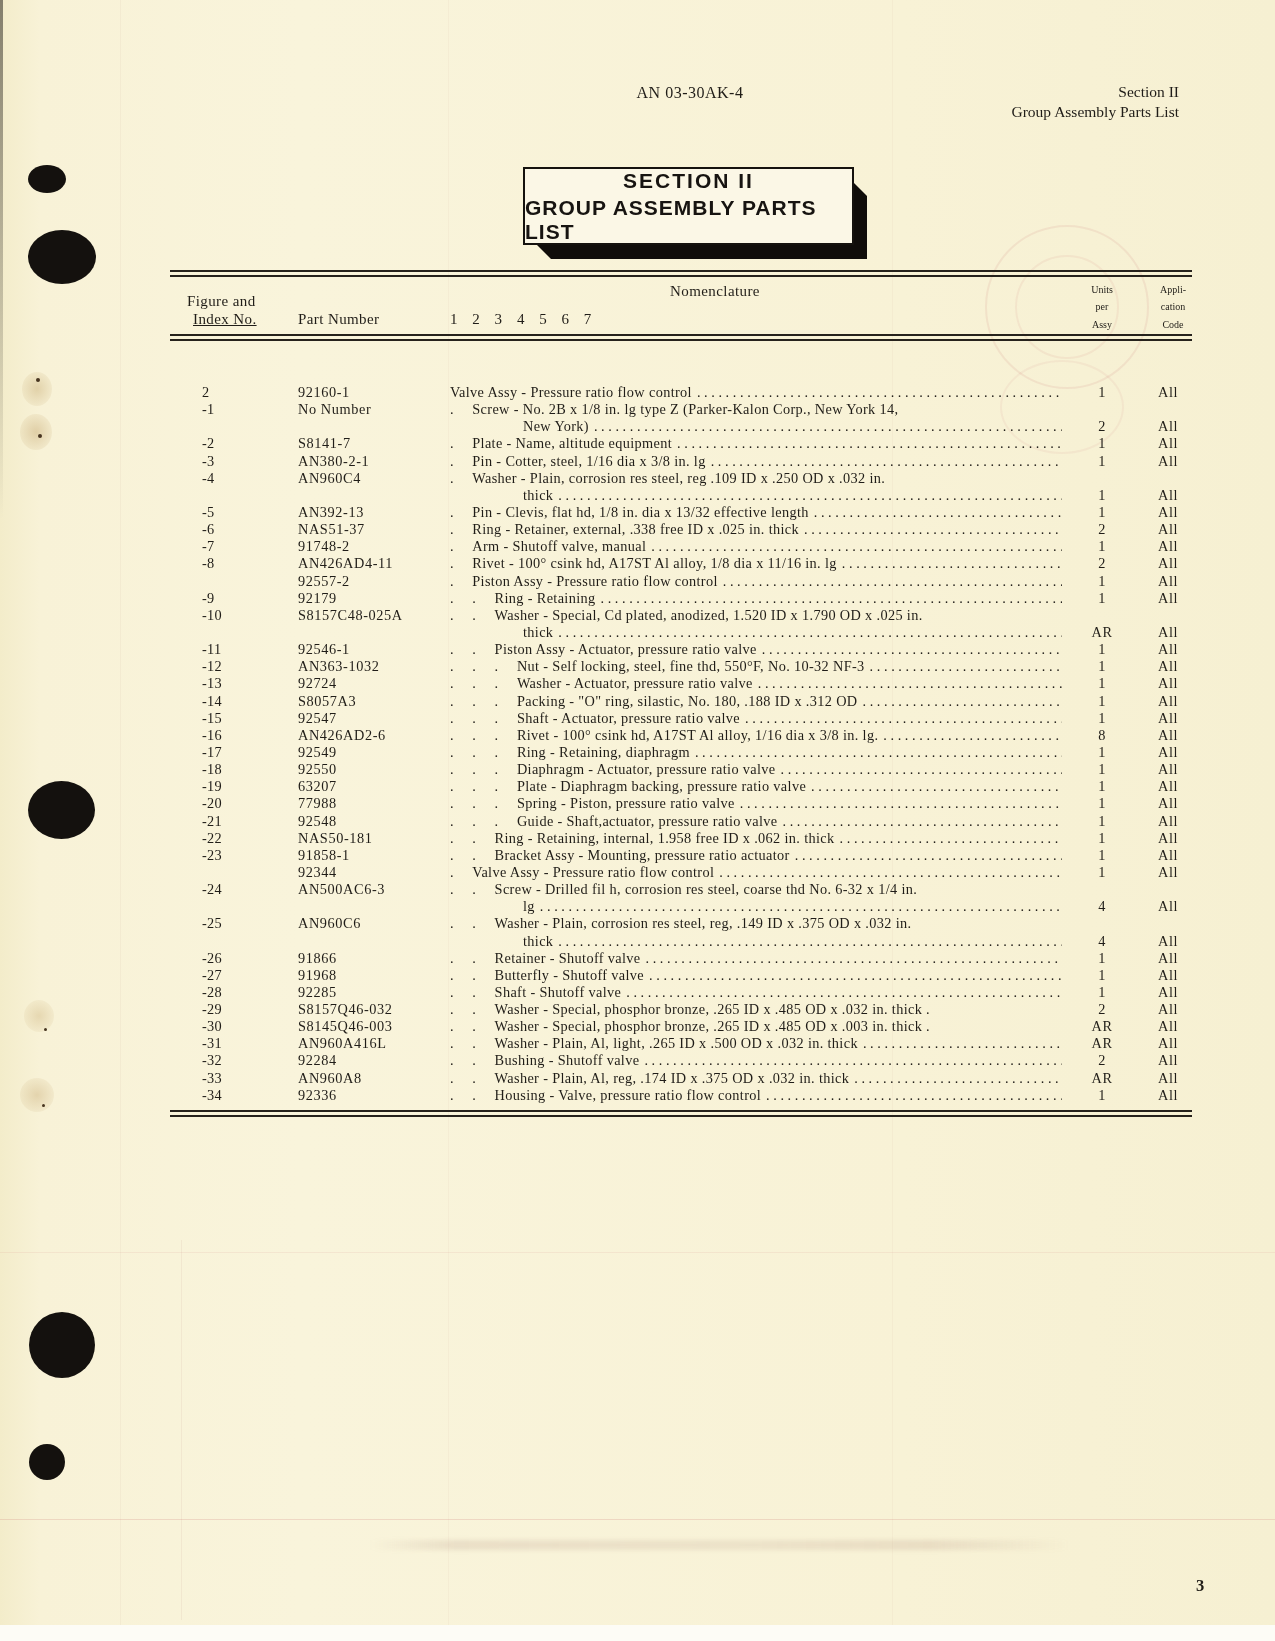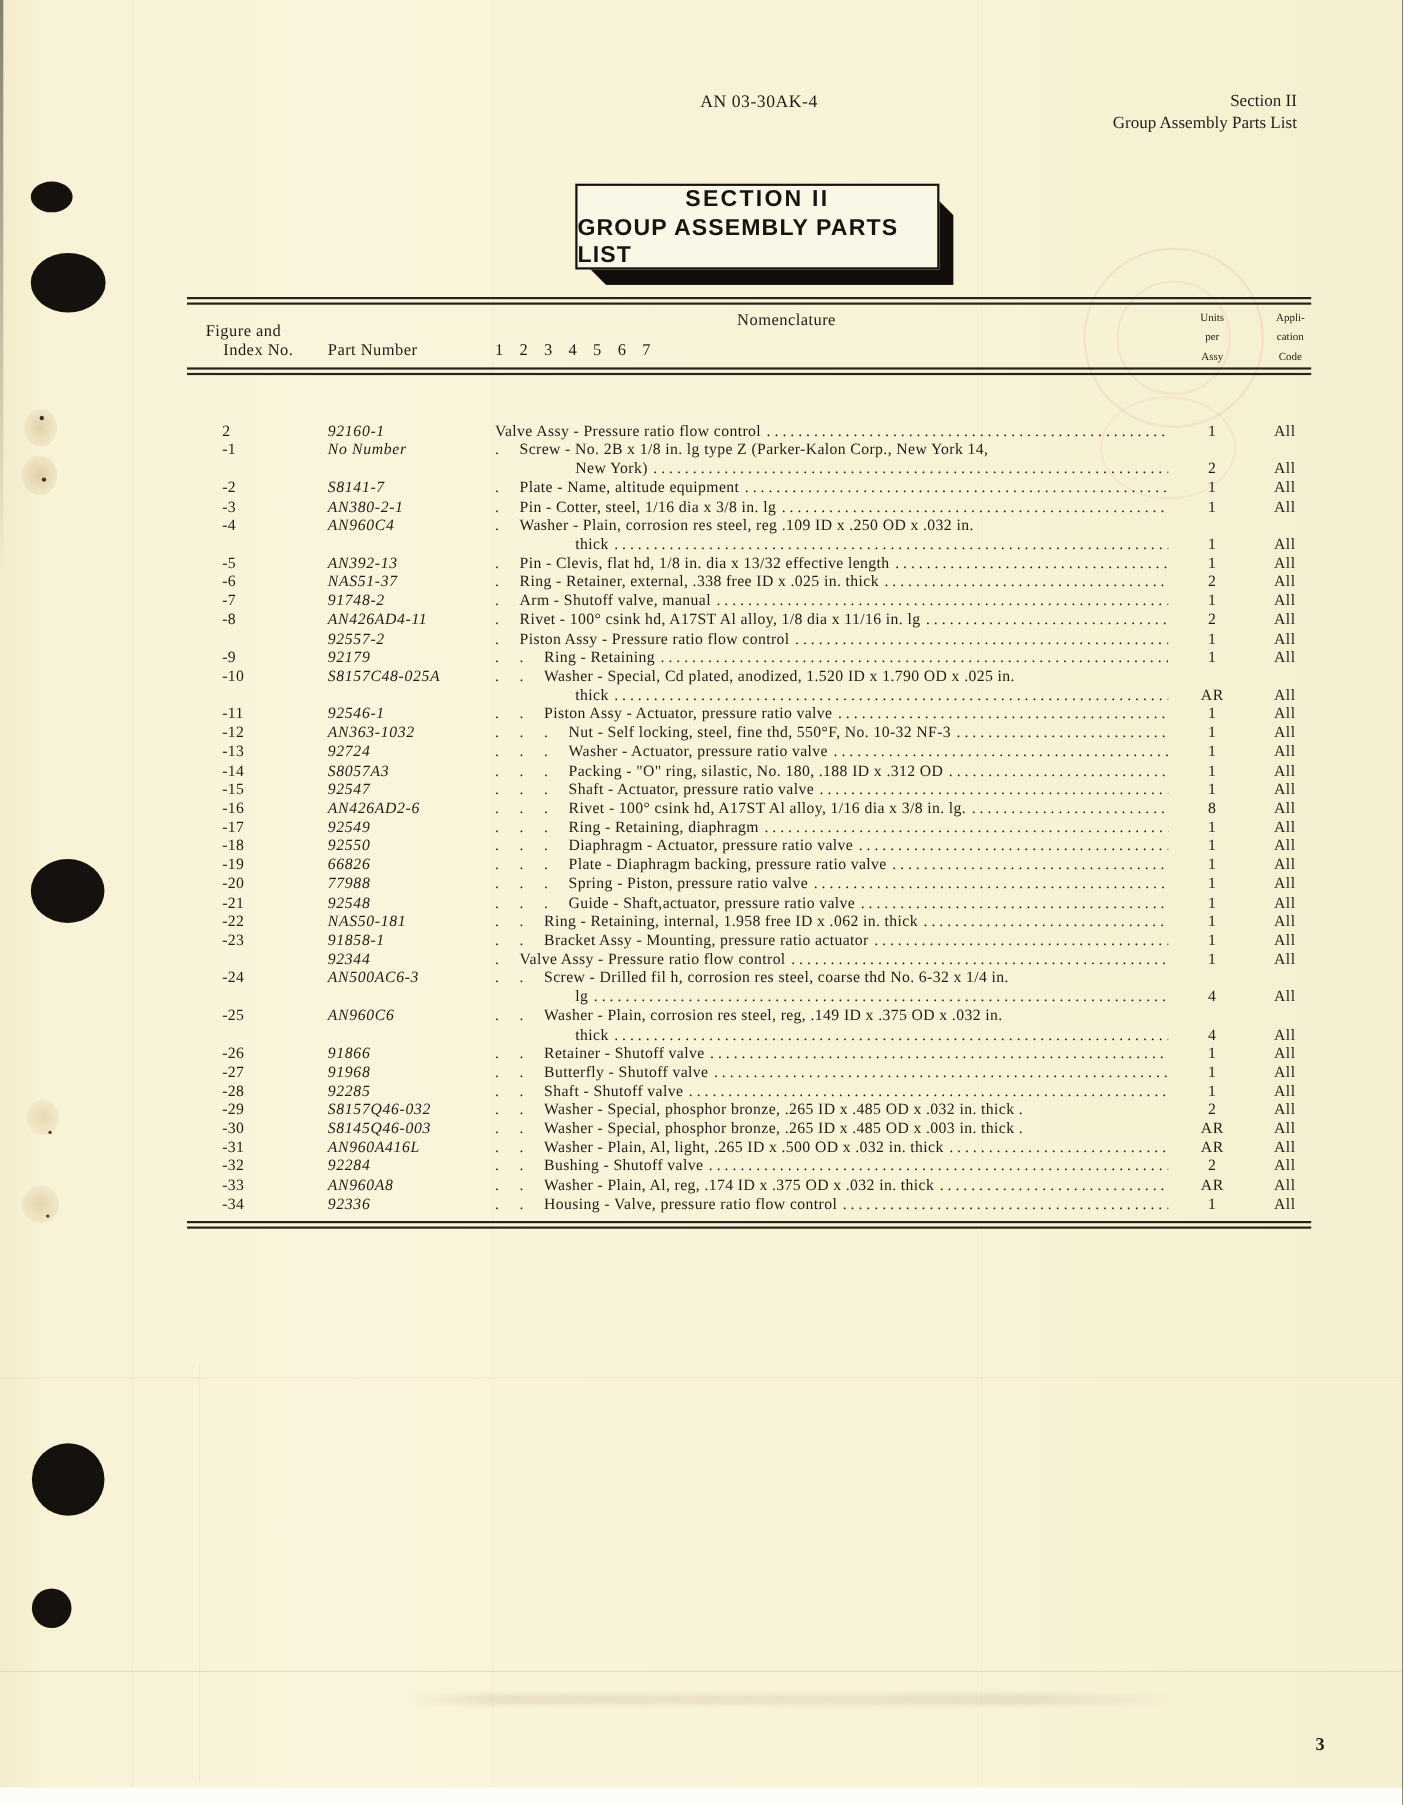--- a/index.html
+++ b/index.html
@@ -46,21 +46,21 @@
   .table-wrap{position:absolute;left:170px;top:0;width:1022px;height:1641px;}
   .dbl-rule{position:absolute;left:0;width:100%;height:3px;border-top:2px solid #26221c;border-bottom:2px solid #26221c;background:transparent;}
   .th{position:absolute;font-size:15px;letter-spacing:0.4px;white-space:nowrap;}
   .th-stack{position:absolute;font-size:10px;line-height:17.3px;text-align:center;white-space:nowrap;}
   .scale i{display:inline-block;width:22.3px;font-style:normal;font-size:15px;}
   .subtitle{position:absolute;left:278px;top:349px;width:565px;text-align:center;font-size:15px;letter-spacing:0.9px;white-space:nowrap;}
 
   #rows{position:absolute;left:0;top:384px;width:1022px;}
   .row{position:relative;height:17.15px;font-size:14.3px;letter-spacing:0.35px;}
   .c-idx{position:absolute;left:32px;top:0;white-space:nowrap;}
-  .c-part{position:absolute;left:128px;top:0;white-space:nowrap;letter-spacing:0.6px;font-style:italic;}
+  .c-part{position:absolute;left:128px;top:0;white-space:nowrap;letter-spacing:0.6px;}
   .c-nom{position:absolute;left:280px;top:0;width:612px;display:flex;white-space:nowrap;overflow:visible;font-family:Liberation Serif, serif;}
   .c-nom .pfx i{display:inline-block;width:22.3px;font-style:normal;}
   .c-nom.cont{padding-left:73px;width:539px;}
   .leader{flex:1 1 auto;overflow:hidden;white-space:nowrap;letter-spacing:3.6px;margin-left:5px;min-width:0;}
   .c-units{position:absolute;left:901px;top:0;width:62px;text-align:center;letter-spacing:0.5px;}
   .c-code{position:absolute;left:962px;top:0;width:72px;text-align:center;letter-spacing:0.5px;}
 
   .page-number{position:absolute;left:1196px;top:1576px;font-size:16.5px;font-weight:bold;}
 </style>
 </head>
@@ -107,21 +107,21 @@
   <div class="section-shadow"></div>
   <div class="section-box">
     <div class="l1">SECTION II</div>
     <div class="l2">GROUP ASSEMBLY PARTS LIST</div>
   </div>
 
   <div class="table-wrap">
     <div class="dbl-rule" style="top:270px;"></div>
 
     <div class="th" style="left:17px;top:293px;">Figure and</div>
-    <div class="th" style="left:33px;top:311px;">Index No.</div>
+    <div class="th" style="left:23px;top:311px;text-decoration:underline;">Index No.</div>
     <div class="th" style="left:128px;top:311px;">Part Number</div>
     <div class="th scale" id="scale-numbers" style="left:280px;top:311px;"><i>1</i><i>2</i><i>3</i><i>4</i><i>5</i><i>6</i><i>7</i></div>
     <div class="th" style="left:488px;top:283px;width:114px;text-align:center;">Nomenclature</div>
     <div class="th-stack" style="left:898px;top:281px;width:68px;">
       <div>Units</div>
       <div>per</div>
       <div>Assy</div>
     </div>
     <div class="th-stack" style="left:960px;top:281px;width:70px;text-align:center;padding-left:8px;">
       <div>Appli-</div>
@@ -362,21 +362,21 @@
           <span class="c-nom">
             <span class="pfx"><i>.</i><i>.</i><i>.</i></span>
             <span>Diaphragm - Actuator, pressure ratio valve</span>
             <span class="leader">................................................................................................................................................................</span>
           </span>
           <span class="c-units">1</span>
           <span class="c-code">All</span>
         </div>
         <div class="row">
           <span class="c-idx">-19</span>
-          <span class="c-part">66826</span>
+          <span class="c-part">63207</span>
           <span class="c-nom">
             <span class="pfx"><i>.</i><i>.</i><i>.</i></span>
             <span>Plate - Diaphragm backing, pressure ratio valve</span>
             <span class="leader">................................................................................................................................................................</span>
           </span>
           <span class="c-units">1</span>
           <span class="c-code">All</span>
         </div>
         <div class="row">
           <span class="c-idx">-20</span>

